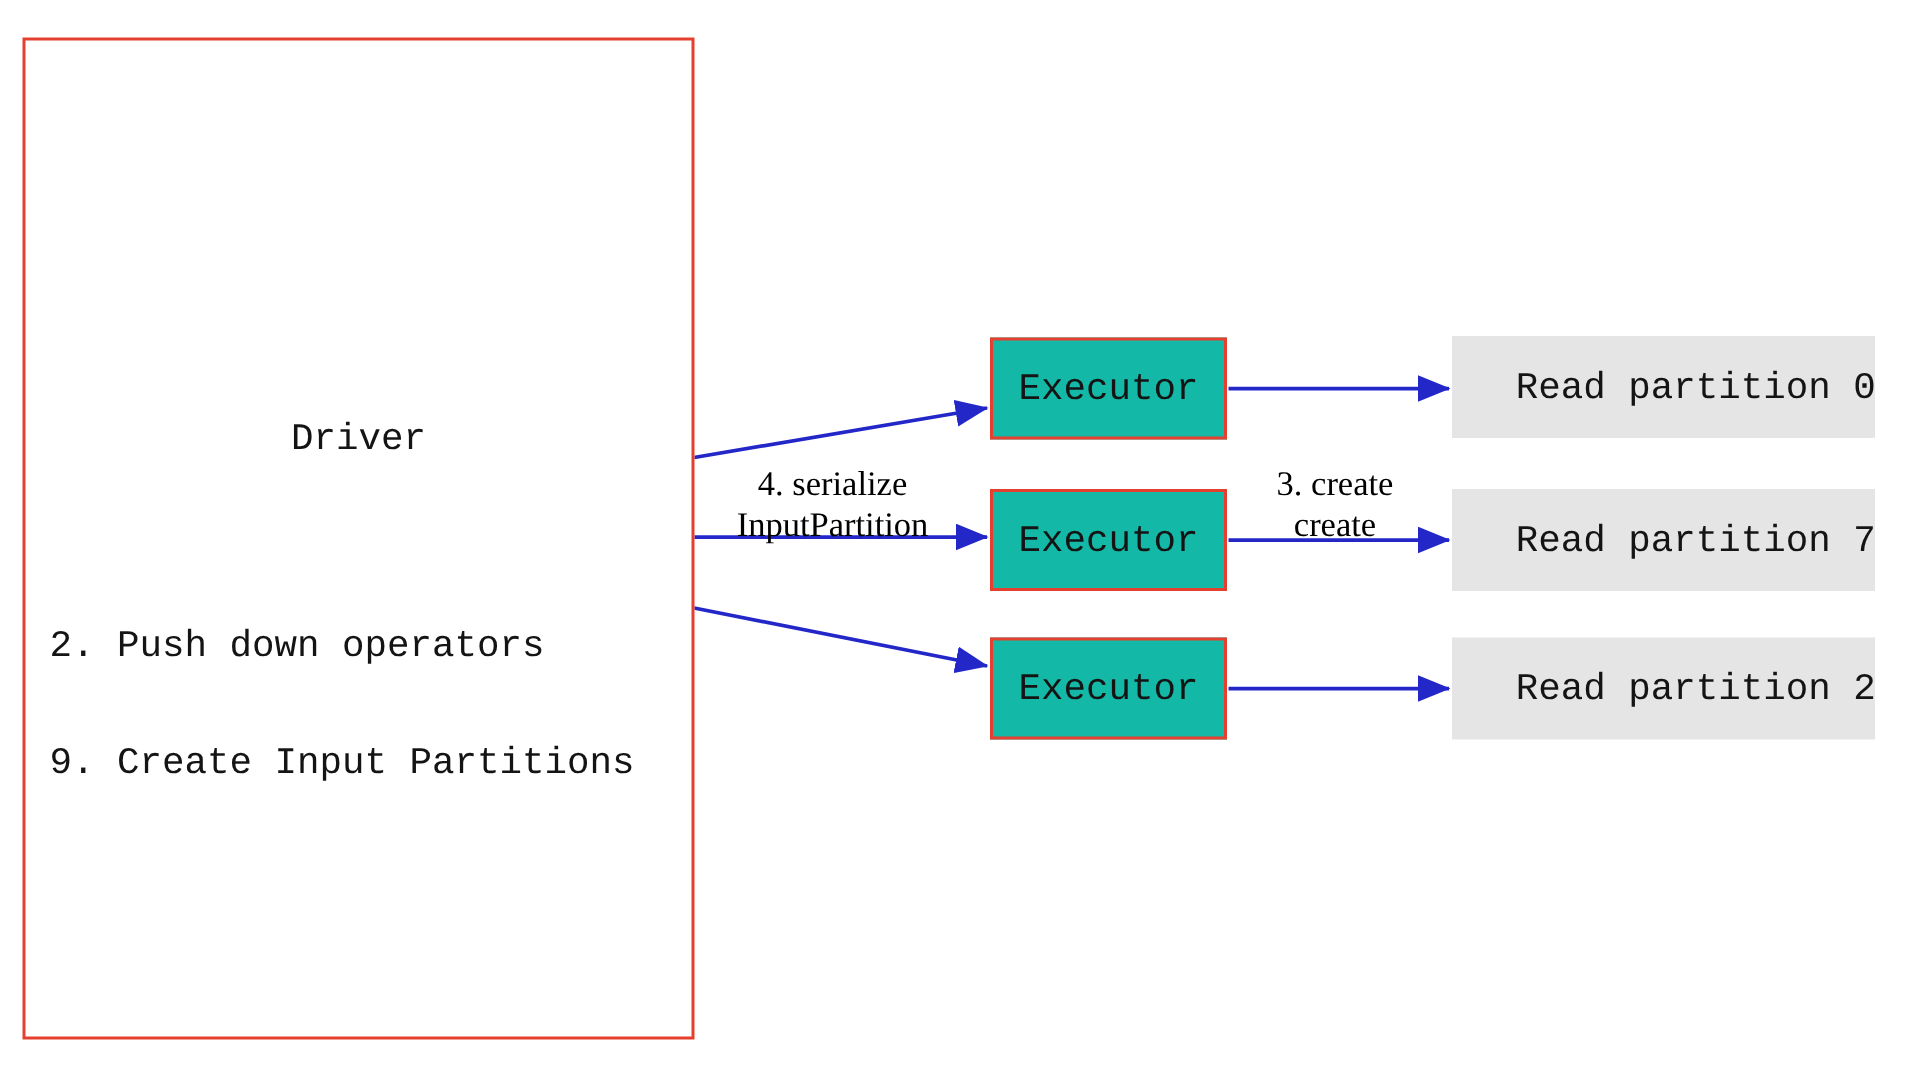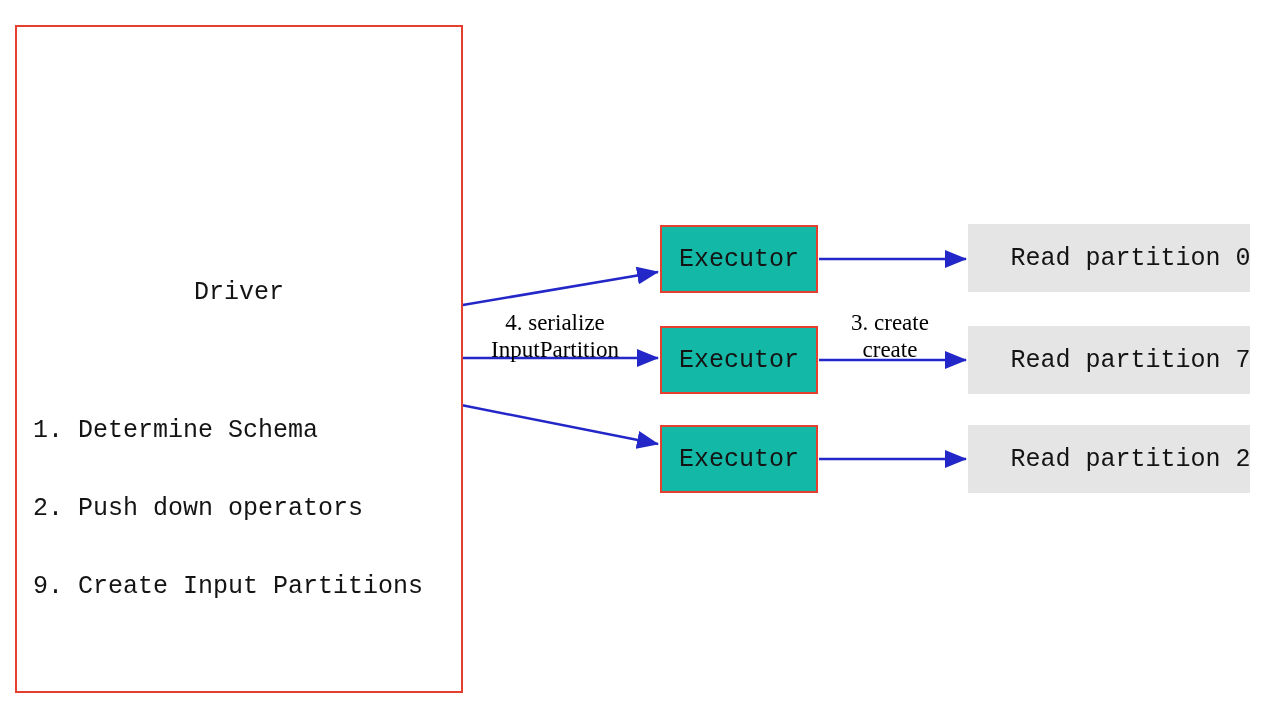--- a/index.html
+++ b/index.html
@@ -109,21 +109,20 @@
     <line x1="451" y1="358" x2="658" y2="358" stroke="#2327c8" stroke-width="2.5" marker-end="url(#arrowhead)"></line>
     <line x1="451" y1="403" x2="658" y2="444" stroke="#2327c8" stroke-width="2.5" marker-end="url(#arrowhead)"></line>
     <line x1="819" y1="259" x2="966" y2="259" stroke="#2327c8" stroke-width="2.5" marker-end="url(#arrowhead)"></line>
     <line x1="819" y1="360" x2="966" y2="360" stroke="#2327c8" stroke-width="2.5" marker-end="url(#arrowhead)"></line>
     <line x1="819" y1="459" x2="966" y2="459" stroke="#2327c8" stroke-width="2.5" marker-end="url(#arrowhead)"></line>
   </svg>
 
   <div class="driver-box">
     <div class="driver-title">Driver</div>
     <div class="driver-steps">
-      <div>1. Determine Schema</div>
       <div>2. Push down operators</div>
       <div>9. Create Input Partitions</div>
     </div>
   </div>
 
   <div class="node executor-box executor-0">
     <span>Executor</span>
   </div>
   <div class="node executor-box executor-1">
     <span>Executor</span>

